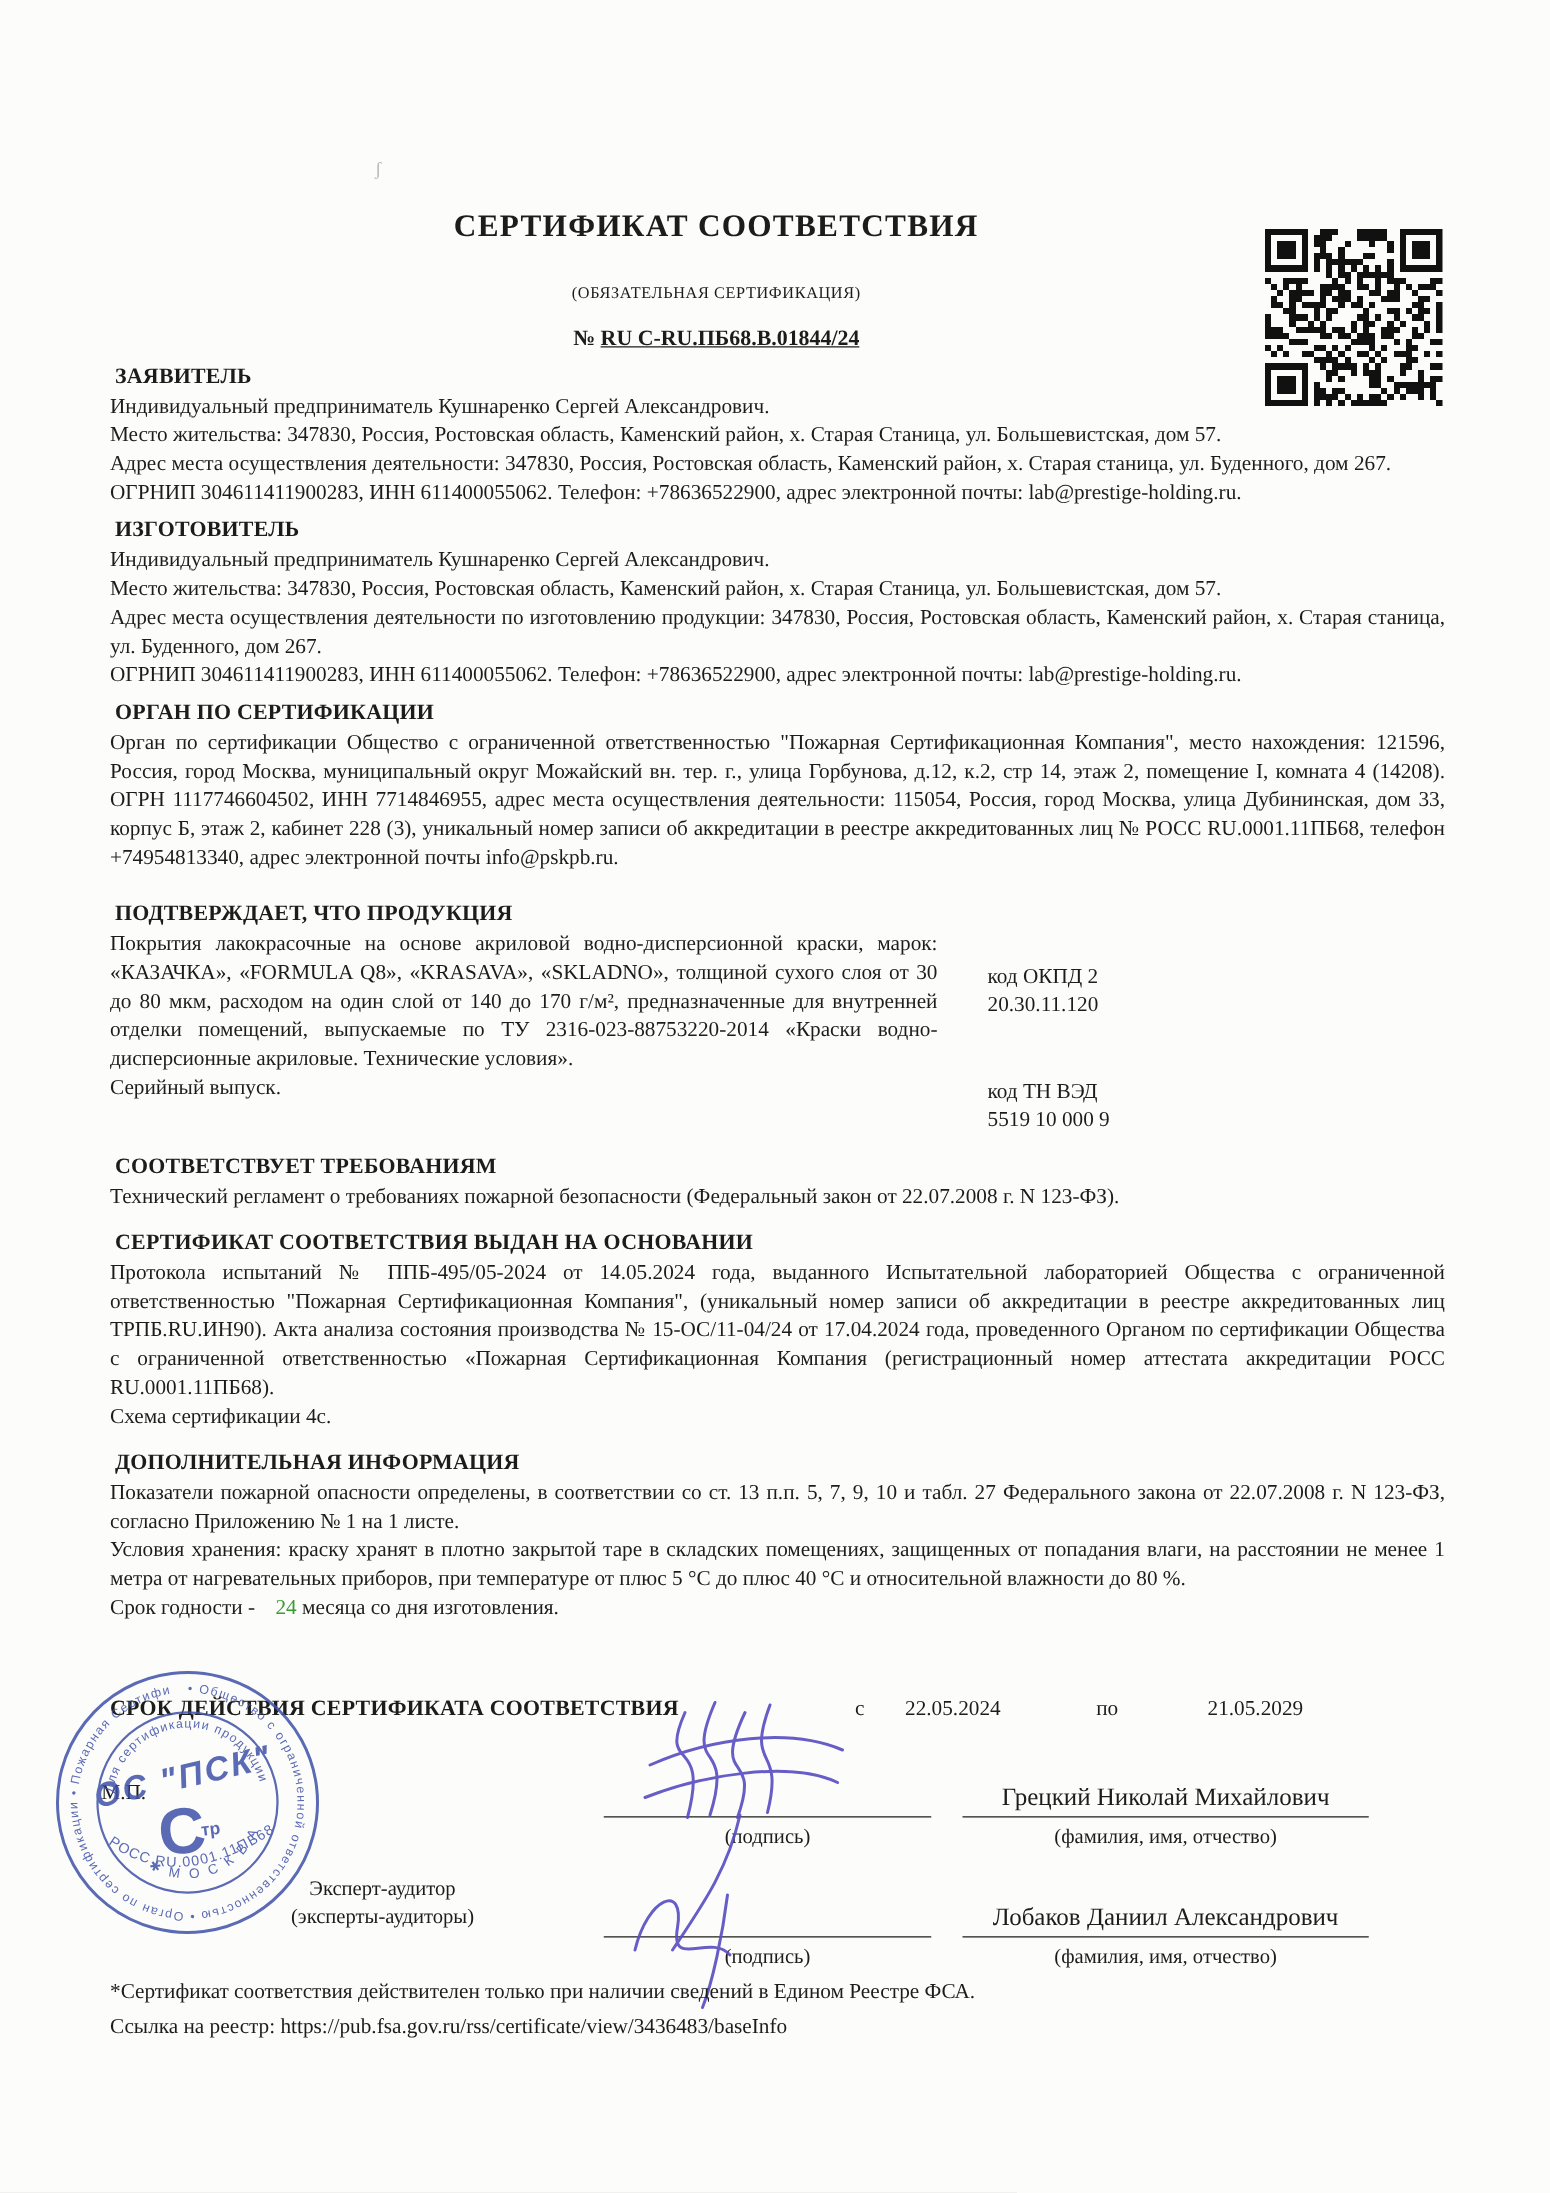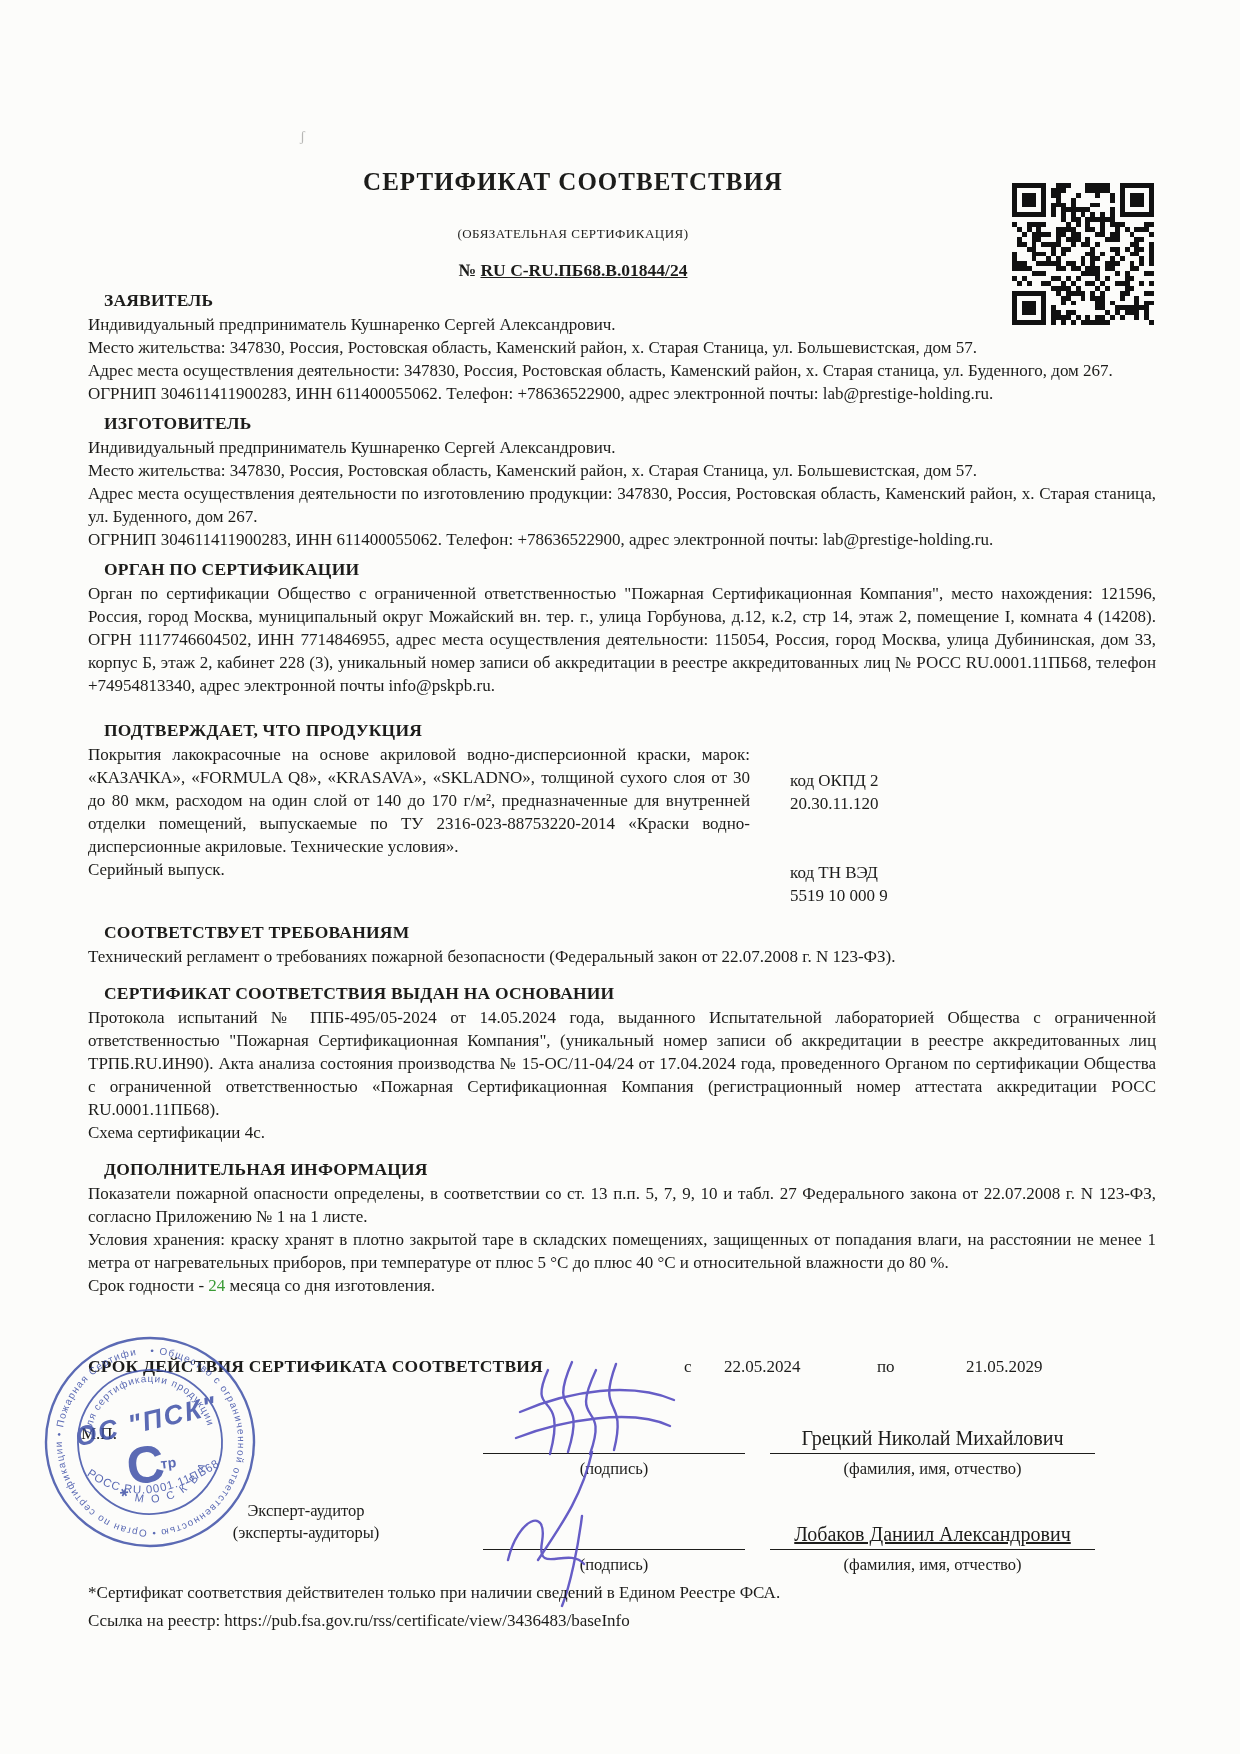--- a/index.html
+++ b/index.html
@@ -11,33 +11,33 @@
   
   .header{position:absolute;top:168px;left:88px;width:970px;text-align:center;}
   .doc-title{font-size:25px;font-weight:bold;letter-spacing:1px;margin:0;}
   .doc-subtitle{font-size:13px;margin-top:30px;letter-spacing:.5px;}
   .doc-number{font-size:17.5px;font-weight:bold;margin-top:18px;}
   .doc-number .num-underline{text-decoration:underline;}
   
   .qr{position:absolute;left:1012px;top:183px;width:142px;height:142px;}
   
   .body{position:absolute;top:289px;left:88px;width:1068px;font-size:17px;line-height:23px;text-align:justify;}
-  .sec-h{font-size:17.5px;font-weight:bold;margin:7px 0 1px 16px;text-align:left;letter-spacing:.2px;}
+  .sec-h{font-size:17.5px;font-weight:bold;margin:7px 0 1px 4px;text-align:left;letter-spacing:.2px;}
   .body p{margin:0;}
   .gap-lg{margin-top:22px;}
   .gap-md{margin-top:14px;}
   
   .product-flex{display:flex;align-items:flex-start;}
   .product-text{width:662px;text-align:justify;}
   .product-codes{width:366px;margin-left:40px;font-size:17px;}
   .code-row{display:flex;margin-top:26px;flex-direction:column;}
   .code-row + .code-row{margin-top:46px;}
   .code-label{width:150px;}
   .code-value{flex:1;}
-  .green{color:#3a9b35;}
+  .green{color:#3a9b35;margin-left:12px;}
   
   .validity{position:absolute;top:1356px;left:88px;width:1068px;height:30px;font-size:17px;}
   .validity .v-h{position:absolute;left:0;top:0;font-weight:bold;font-size:17.5px;letter-spacing:.2px;}
   .v-from-label{position:absolute;left:596px;top:1px;}
   .v-from-date{position:absolute;left:636px;top:1px;}
   .v-to-label{position:absolute;left:789px;top:1px;}
   .v-to-date{position:absolute;left:878px;top:1px;}
   
   .mp{position:absolute;left:81px;top:1424px;font-size:17px;}
   .role-col{position:absolute;left:150px;width:312px;text-align:center;font-size:16.5px;line-height:22px;}
@@ -48,21 +48,21 @@
   .line-r1{left:770px;width:325px;top:1453px;}
   .line-l2{left:483px;width:262px;top:1549px;}
   .line-r2{left:770px;width:325px;top:1549px;}
   .cap{position:absolute;text-align:center;font-size:16.5px;}
   .cap-sign1{left:483px;width:262px;top:1459px;}
   .cap-fio1{left:770px;width:325px;top:1459px;}
   .cap-sign2{left:483px;width:262px;top:1555px;}
   .cap-fio2{left:770px;width:325px;top:1555px;}
   .name{position:absolute;text-align:center;font-size:20px;}
   .name-head{left:770px;width:325px;top:1427px;}
-  .name-auditor{left:770px;width:325px;top:1523px;text-decoration:underline;}
+  .name-auditor{left:770px;width:325px;top:1523px;}
   
   .stamp{position:absolute;left:38px;top:1330px;width:224px;height:224px;opacity:.85;}
   .autograph{position:absolute;left:420px;top:1348px;width:300px;height:262px;}
   
   .footer-note{position:absolute;left:88px;top:1583px;font-size:17px;}
   .footer-link{position:absolute;left:88px;top:1611px;font-size:17px;}
   
   .artifact{position:absolute;left:300px;top:128px;color:#8a8a88;font-size:15px;opacity:.6;}
 </style>
 </head>

